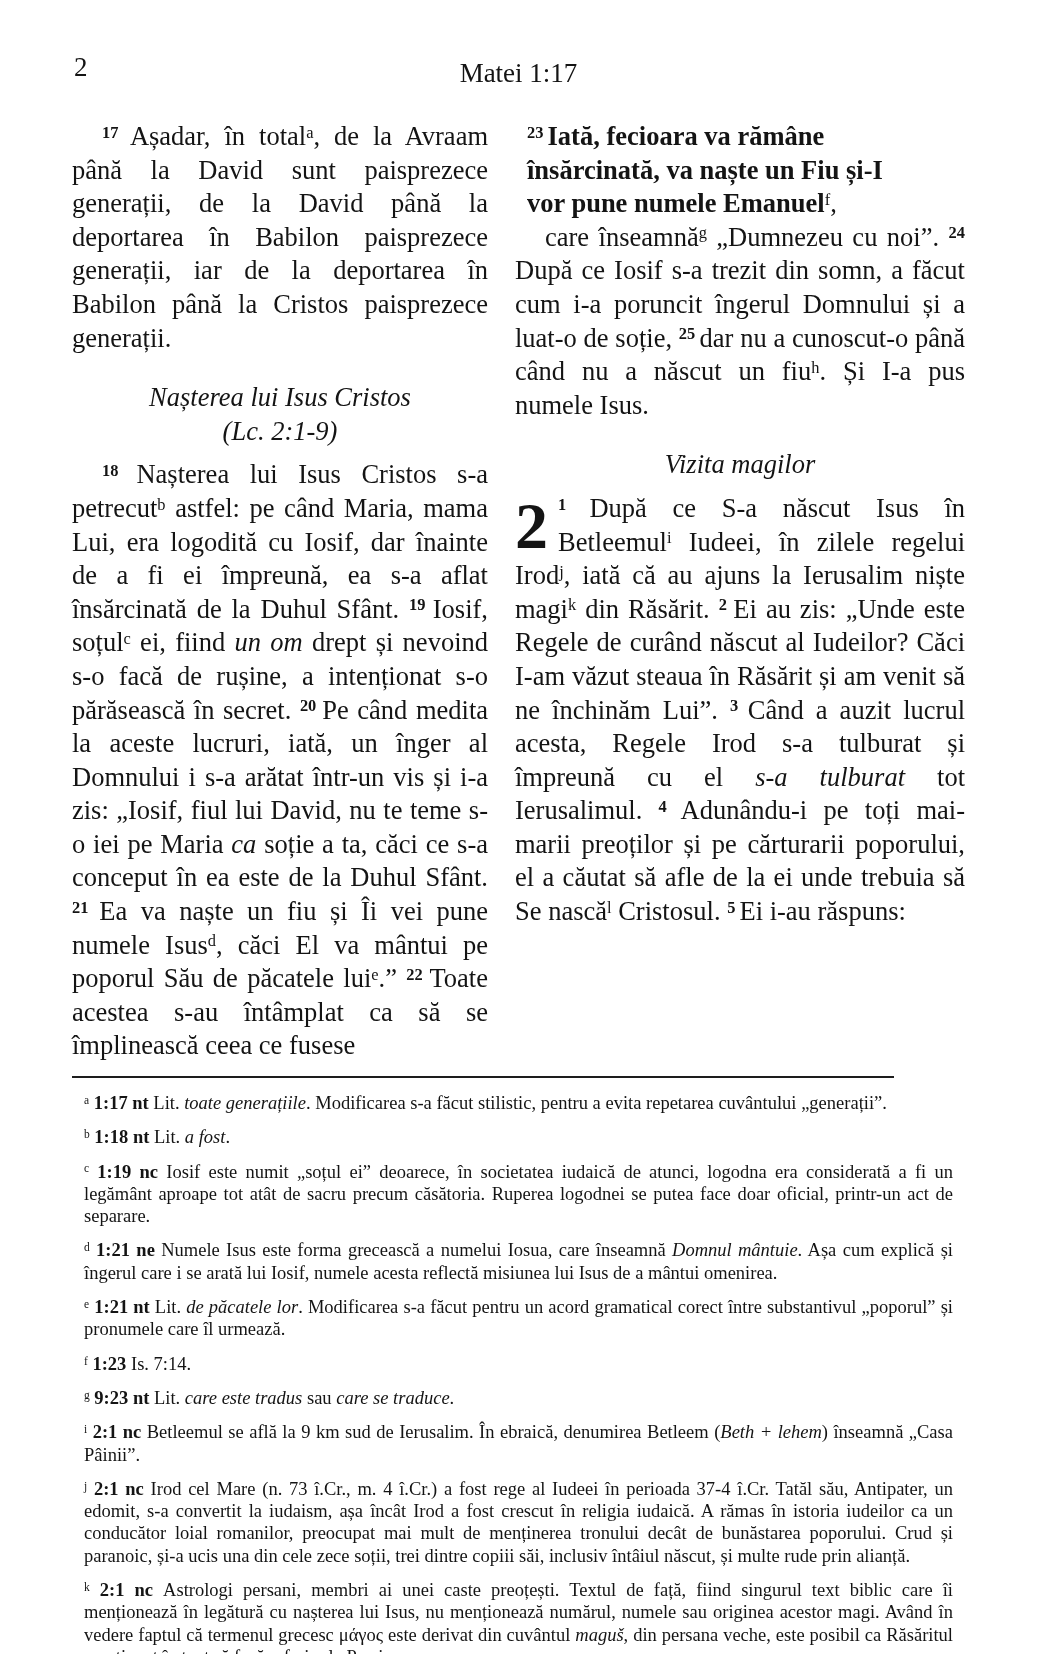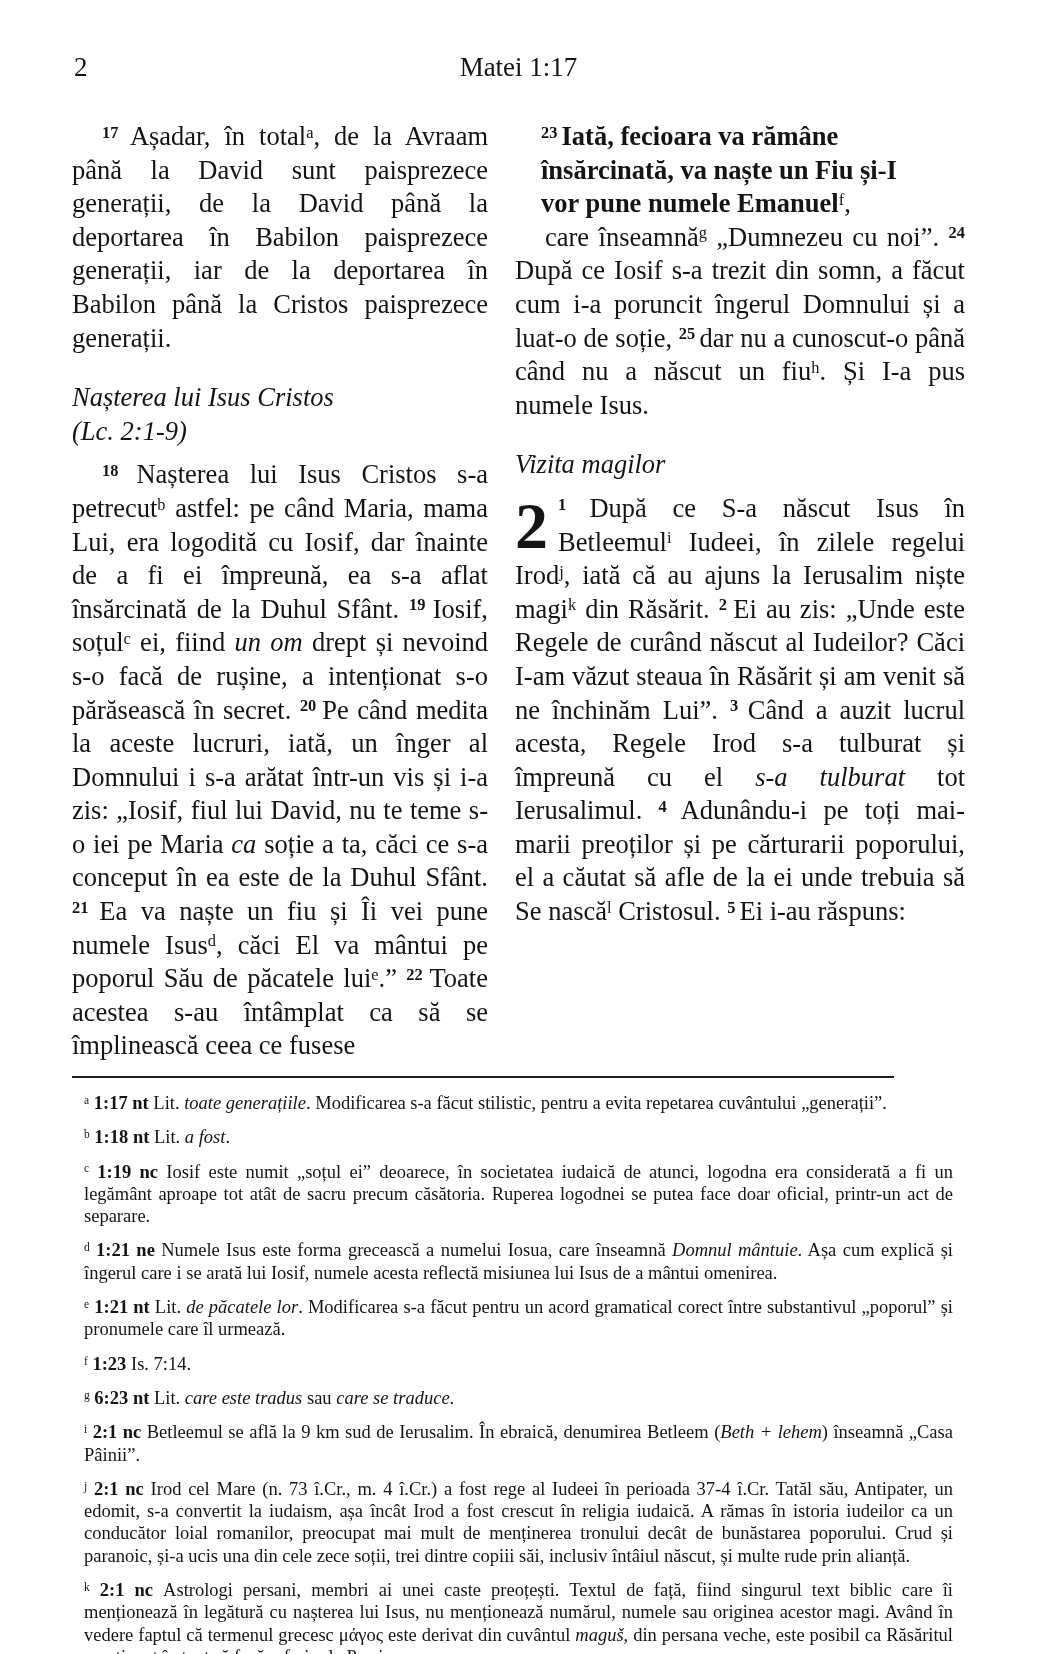--- a/index.html
+++ b/index.html
@@ -22,52 +22,52 @@
   }
   
   header {
     position: relative;
     height: 34px;
     font-size: 27px;
     line-height: 34px;
   }
   .pagenum { position: absolute; left: 2px; top: 0; }
   .running-head {
-    position: absolute; left: 0; right: 0; top: 0;
+    position: absolute; left: 0; right: 0; top: 6px;
     text-align: center;
   }
   
   .columns {
     display: flex;
     gap: 27px;
     margin-top: 36px;
     height: 922px;
     overflow: visible;
   }
   .col-left  { width: 416px; }
   .col-right { width: 450px; }
   .body {
     font-size: 26.5px;
     line-height: 33.6px;
     text-align: justify;
     margin: 0;
   }
   .indent { text-indent: 30px; }
   .section-head {
-    text-align: left;
+    text-align: center;
     font-style: italic;
     font-size: 26.5px;
     line-height: 33.6px;
     margin: 26px 0 10px 0;
   }
   .poetry {
     font-size: 26.5px;
     line-height: 33.6px;
     text-align: left;
-    margin: 0 0 0 26px;
+    margin: 0 0 0 12px;
   }
   .chapter { text-indent: 0; }
   .dropcap {
     float: left;
     font-size: 66px;
     font-weight: 700;
     line-height: 54px;
     margin: 7px 10px 0 0;
   }
   
@@ -124,19 +124,19 @@
 
   <hr class="fn-sep">
 
   <section class="footnotes">
     <p class="fn"><span class="r-f">a</span><span class="r-b"> 1:17 nt </span><span class="r-n">Lit. </span><span class="r-i">toate generațiile</span><span class="r-n">. Modificarea s-a făcut stilistic, pentru a evita repetarea cuvântului „generații”.</span></p>
     <p class="fn"><span class="r-f">b</span><span class="r-b"> 1:18 nt </span><span class="r-n">Lit. </span><span class="r-i">a fost</span><span class="r-n">.</span></p>
     <p class="fn"><span class="r-f">c</span><span class="r-b"> 1:19 nc </span><span class="r-n">Iosif este numit „soțul ei” deoarece, în societatea iudaică de atunci, logodna era considerată a fi un legământ aproape tot atât de sacru precum căsătoria. Ruperea logodnei se putea face doar oficial, printr-un act de separare.</span></p>
     <p class="fn"><span class="r-f">d</span><span class="r-b"> 1:21 ne </span><span class="r-n">Numele Isus este forma grecească a numelui Iosua, care înseamnă </span><span class="r-i">Domnul mântuie</span><span class="r-n">. Așa cum explică și îngerul care i se arată lui Iosif, numele acesta reflectă misiunea lui Isus de a mântui omenirea.</span></p>
     <p class="fn"><span class="r-f">e</span><span class="r-b"> 1:21 nt </span><span class="r-n">Lit. </span><span class="r-i">de păcatele lor</span><span class="r-n">. Modificarea s-a făcut pentru un acord gramatical corect între substantivul „poporul” și pronumele care îl urmează.</span></p>
     <p class="fn"><span class="r-f">f</span><span class="r-b"> 1:23 </span><span class="r-n">Is. 7:14.</span></p>
-    <p class="fn"><span class="r-f">g</span><span class="r-b"> 6:23 nt </span><span class="r-n">Lit. </span><span class="r-i">care este tradus</span><span class="r-n"> sau </span><span class="r-i">care se traduce</span><span class="r-n">.</span></p>
+    <p class="fn"><span class="r-f">g</span><span class="r-b"> 9:23 nt </span><span class="r-n">Lit. </span><span class="r-i">care este tradus</span><span class="r-n"> sau </span><span class="r-i">care se traduce</span><span class="r-n">.</span></p>
     <p class="fn"><span class="r-f">i</span><span class="r-b"> 2:1 nc </span><span class="r-n">Betleemul se află la 9 km sud de Ierusalim. În ebraică, denumirea Betleem (</span><span class="r-i">Beth + lehem</span><span class="r-n">) înseamnă „Casa Pâinii”.</span></p>
     <p class="fn"><span class="r-f">j</span><span class="r-b"> 2:1 nc </span><span class="r-n">Irod cel Mare (n. 73 î.Cr., m. 4 î.Cr.) a fost rege al Iudeei în perioada 37-4 î.Cr. Tatăl său, Antipater, un edomit, s-a convertit la iudaism, așa încât Irod a fost crescut în religia iudaică. A rămas în istoria iudeilor ca un conducător loial romanilor, preocupat mai mult de menținerea tronului decât de bunăstarea poporului. Crud și paranoic, și-a ucis una din cele zece soții, trei dintre copiii săi, inclusiv întâiul născut, și multe rude prin alianță.</span></p>
     <p class="fn"><span class="r-f">k</span><span class="r-b"> 2:1 nc </span><span class="r-n">Astrologi persani, membri ai unei caste preoțești. Textul de față, fiind singurul text biblic care îi menționează în legătură cu nașterea lui Isus, nu menționează numărul, numele sau originea acestor magi. Având în vedere faptul că termenul grecesc μάγος este derivat din cuvântul </span><span class="r-i">maguš</span><span class="r-n">, din persana veche, este posibil ca Răsăritul menționat în text să facă referire la Persia.</span></p>
   </section>
 
 </div>
 
 </body></html>

